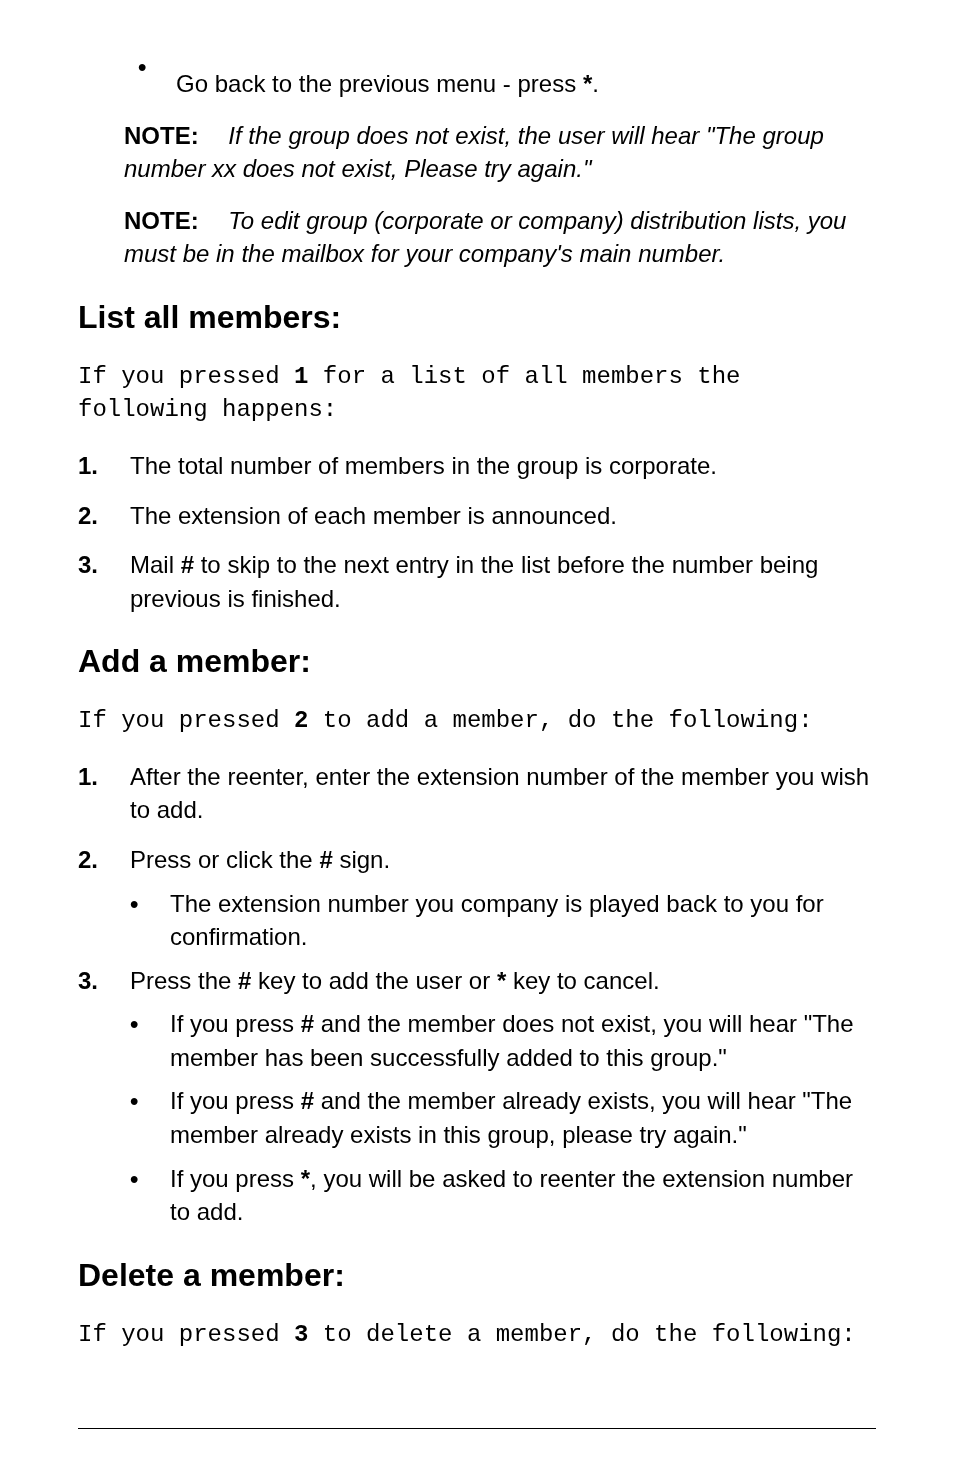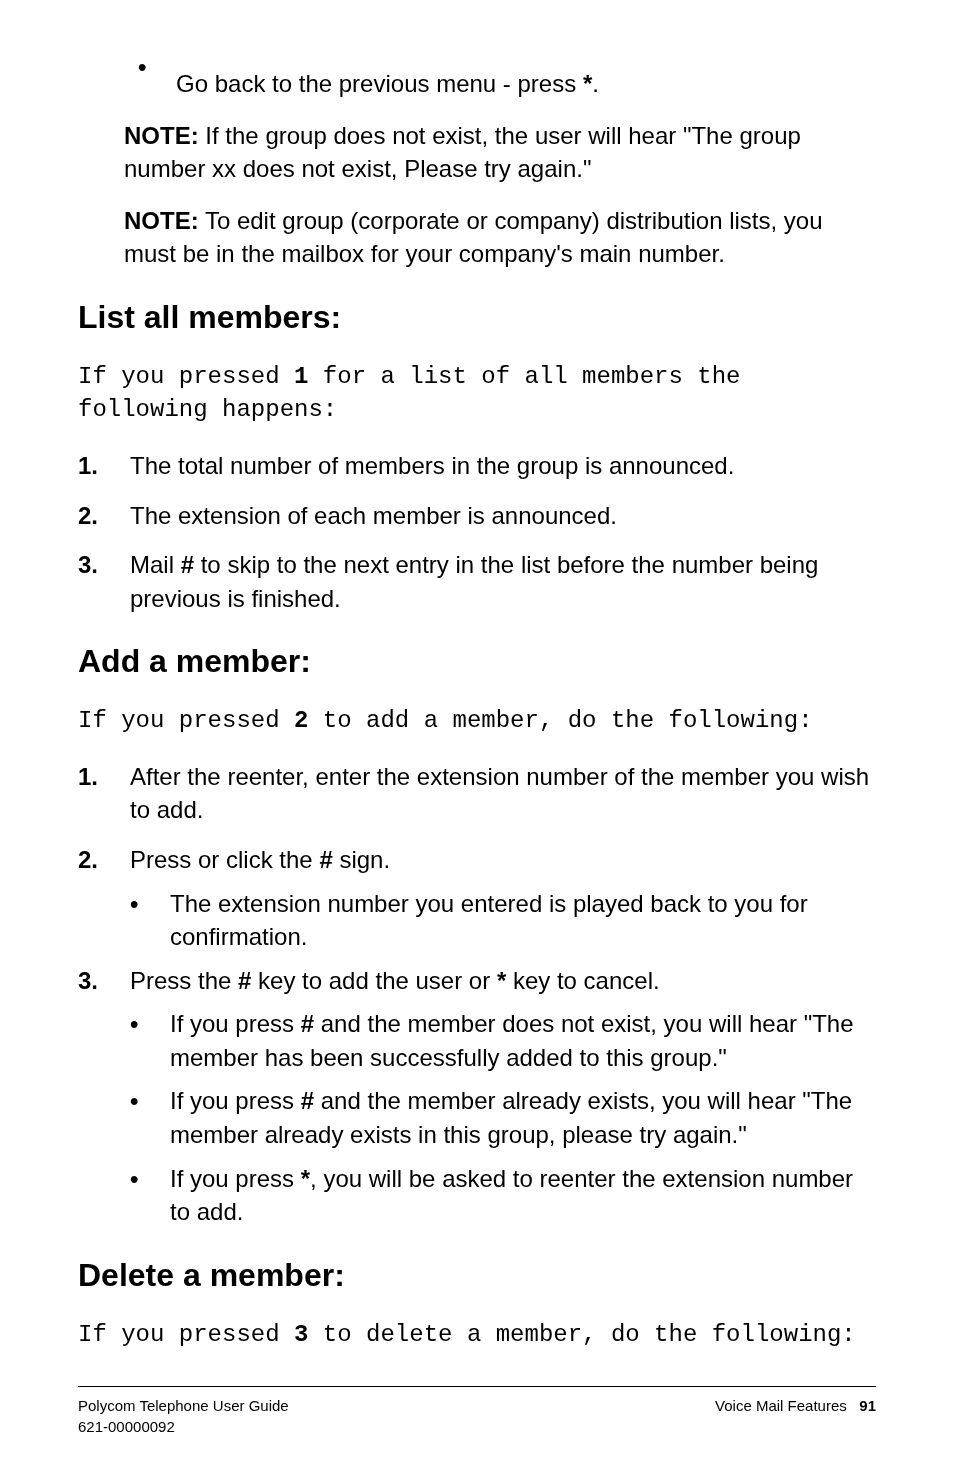--- a/index.html
+++ b/index.html
@@ -33,20 +33,22 @@
       margin-top: 17px;
     }
     .note {
       margin-left: 46px;
       margin-bottom: 18px;
     }
     .bold {
       font-weight: bold;
     }
     .italic {
+      font-style: italic;
+      margin-left: 23px;
     }
     h2 {
       font-size: 32px;
       font-weight: bold;
       margin-top: 24px;
       margin-bottom: 20px;
     }
     .intro {
       margin-bottom: 22px;
       font-family: Liberation Mono, monospace;
@@ -121,21 +123,21 @@
 </div>
 
 <h2>List all members:</h2>
 
 <p class="intro">
   <span>If you pressed </span><span class="bold">1</span><span> for a list of all members the following happens:</span>
 </p>
 
 <div class="numbered-item">
   <div class="num">1.</div>
-  <div class="num-text">The total number of members in the group is announced.</div>
+  <div class="num-text">The total number of members in the group is corporate.</div>
 </div>
 
 <div class="numbered-item">
   <div class="num">2.</div>
   <div class="num-text">The extension of each member is announced.</div>
 </div>
 
 <div class="numbered-item">
   <div class="num">3.</div>
   <div class="num-text">
@@ -156,21 +158,21 @@
 
 <div class="numbered-item" style="margin-bottom:6px;">
   <div class="num">2.</div>
   <div class="num-text">
     <span>Press or click the </span><span class="bold">#</span><span> sign.</span>
   </div>
 </div>
 
 <div class="sub-bullet-item">
   <div class="sub-bullet">•</div>
-  <div class="sub-bullet-text">The extension number you entered is played back to you for confirmation.</div>
+  <div class="sub-bullet-text">The extension number you company is played back to you for confirmation.</div>
 </div>
 
 <div class="numbered-item" style="margin-bottom:6px;">
   <div class="num">3.</div>
   <div class="num-text">
     <span>Press the </span><span class="bold">#</span><span> key to add the user or </span><span class="bold">*</span><span> key to cancel.</span>
   </div>
 </div>
 
 <div class="sub-bullet-item">
@@ -195,22 +197,13 @@
 </div>
 
 <h2>Delete a member:</h2>
 
 <p class="intro">
   <span>If you pressed </span><span class="bold">3</span><span> to delete a member, do the following:</span>
 </p>
 
 <div class="footer">
   <div class="footer-line"></div>
-  <div class="footer-content">
-    <div class="footer-left">
-      <div>Polycom Telephone User Guide</div>
-      <div>621-00000092</div>
-    </div>
-    <div class="footer-right">
-      <span>Voice Mail Features</span>&nbsp;&nbsp;&nbsp;<span class="page-num">91</span>
-    </div>
-  </div>
 </div>
 
 </body></html>

